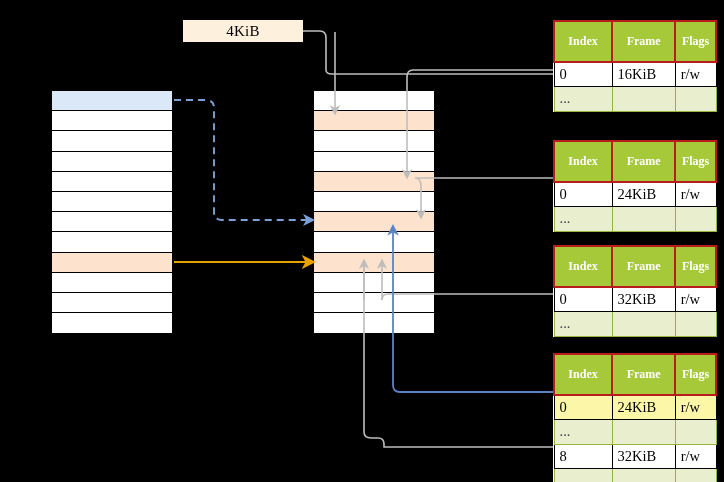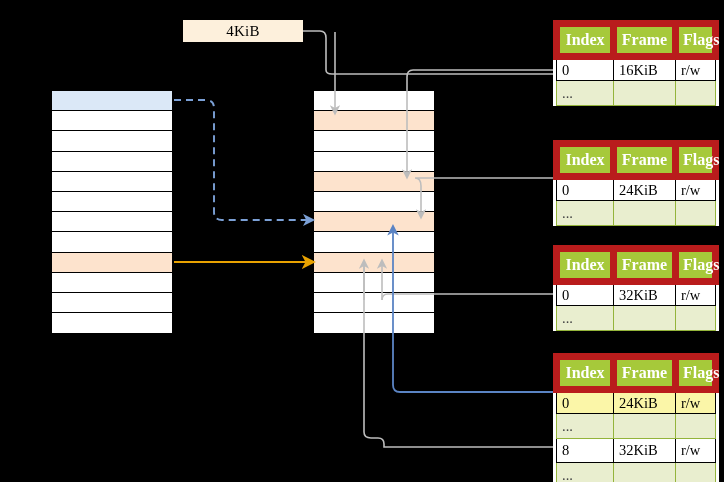--- a/index.html
+++ b/index.html
@@ -11,22 +11,22 @@
   .cell.peach{background:#fde3cd;}
 
   
   .sizelabel{position:absolute;background:#fdf0dc;color:#000;
              display:flex;align-items:center;justify-content:center;
              font-size:15px;letter-spacing:.2px;}
 
   
   .ptable{position:absolute;border-collapse:collapse;border:1px solid #94b43b;
           background:#fff;table-layout:fixed;}
-  .ptable th{background:#a6c93a;color:#ffffff;font-weight:bold;font-size:16px;
-             text-align:center;padding:4px 4px;border:7px solid #b91c1c;
+  .ptable th{background:#a6c93a;color:#ffffff;font-weight:bold;font-size:12px;
+             text-align:center;padding:12px 4px;border:2px solid #b91c1c;
              height:21px;box-sizing:border-box;}
   .ptable td{background:#ffffff;color:#000;font-size:14.5px;text-align:left;
              padding:1px 5px;border:1px solid #000;height:24px;box-sizing:border-box;
              overflow:hidden;white-space:nowrap;}
   .ptable tr.ellip td{background:#e9eecf;border:1px solid #94b43b;color:#444;height:25px;}
   .ptable td.hl{background:#fbf6a8;}
   .c-idx{width:57px;}
   .c-frm{width:62px;margin-top:12px;}
   .c-flg{width:40px;}
 

